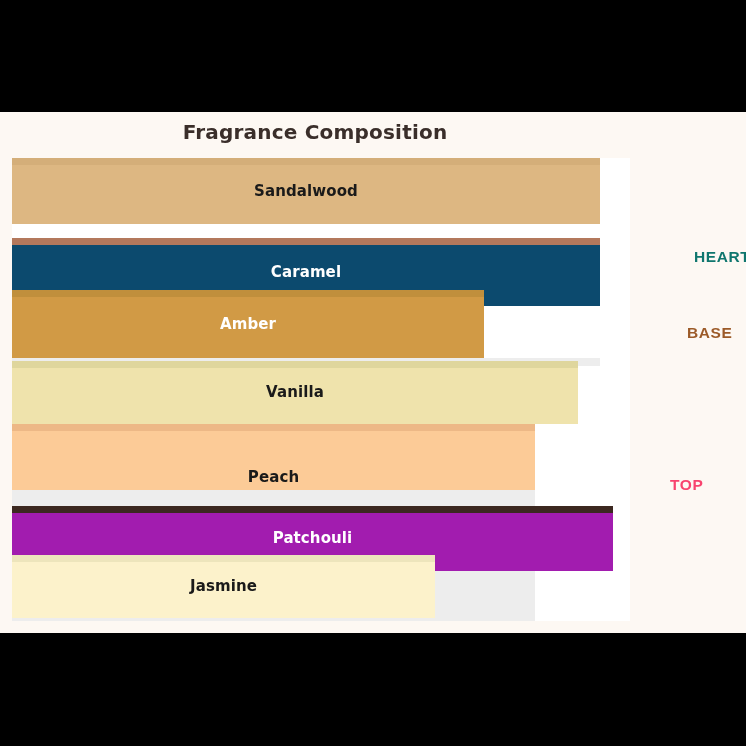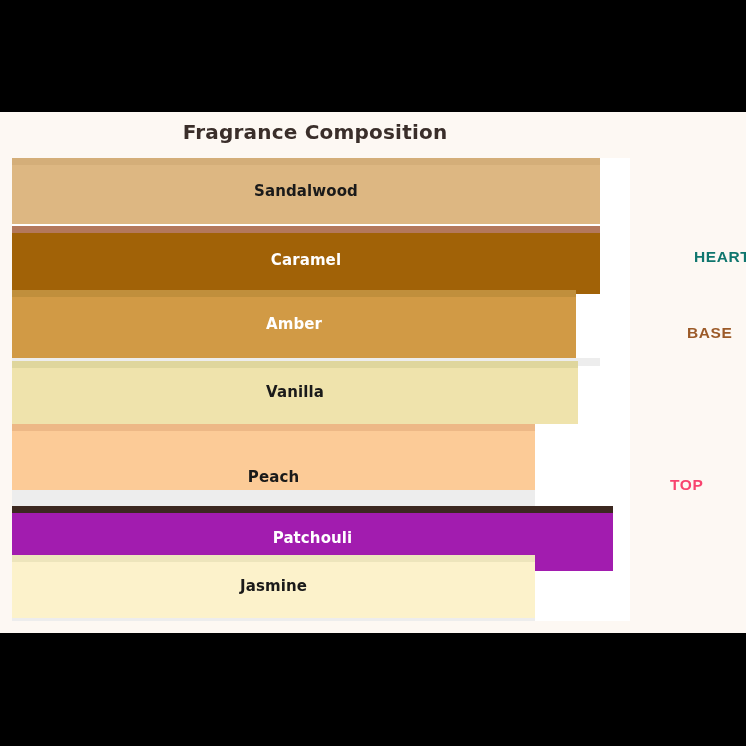--- a/index.html
+++ b/index.html
@@ -113,46 +113,46 @@
       <div class="bar-track" style="top:208px; width:523px; height:65px;"></div>
       <div class="bar-track" style="top:273px; width:523px; height:65px;"></div>
       <div class="bar-track" style="top:338px; width:523px; height:65px;"></div>
       <div class="bar-track" style="top:403px; width:523px; height:60px;"></div>
 
       <div class="bar" style="top:0px; height:66px; width:588px; background:#DDB782;">
         <div class="bar-top-face" style="background:#D4AE79;"></div>
         <span class="bar-label" style="color:#1A1A1A;">Sandalwood</span>
       </div>
 
-      <div class="bar" style="top:68px; height:68px; width:588px; background:#a16207;">
+      <div class="bar" style="top:80px; height:68px; width:588px; background:#0c4a6e;">
         <div class="bar-top-face" style="background:#B3785C;"></div>
         <span class="bar-label" style="color:#FFFFFF;">Caramel</span>
       </div>
 
-      <div class="bar" style="top:132px; height:68px; width:564px; background:#D19A45;">
+      <div class="bar" style="top:132px; height:68px; width:472px; background:#D19A45;">
         <div class="bar-top-face" style="background:#C08F3C;"></div>
         <span class="bar-label" style="color:#FFFFFF;">Amber</span>
       </div>
 
       <div class="bar" style="top:203px; height:63px; width:566px; background:#EFE3AC;">
         <div class="bar-top-face" style="background:#DFD69D;"></div>
         <span class="bar-label" style="color:#1A1A1A;">Vanilla</span>
       </div>
 
       <div class="bar" style="top:266px; height:66px; width:523px; background:#FCCB97;">
         <div class="bar-top-face" style="background:#EDB886;"></div>
         <span class="bar-label" style="color:#1A1A1A;margin-top:41px;">Peach</span>
       </div>
 
       <div class="bar" style="top:348px; height:65px; width:601px; background:#a21caf;">
         <div class="bar-top-face" style="background:#3C2820;"></div>
         <span class="bar-label" style="color:#FFFFFF;">Patchouli</span>
       </div>
 
-      <div class="bar" style="top:397px; height:63px; width:523px; background:#FCF2CB;">
+      <div class="bar" style="top:397px; height:63px; width:423px; background:#FCF2CB;">
         <div class="bar-top-face" style="background:#EDE5BC;"></div>
         <span class="bar-label" style="color:#1A1A1A;">Jasmine</span>
       </div>
 
     </div>
 
     <div class="side-label" style="left:670px; top:136px; color:#0f766e;margin-left:24px;">HEART</div>
 
     <div class="side-label" style="left:670px; top:212px; color:#9C5A28;margin-left:17px;">BASE</div>
 

